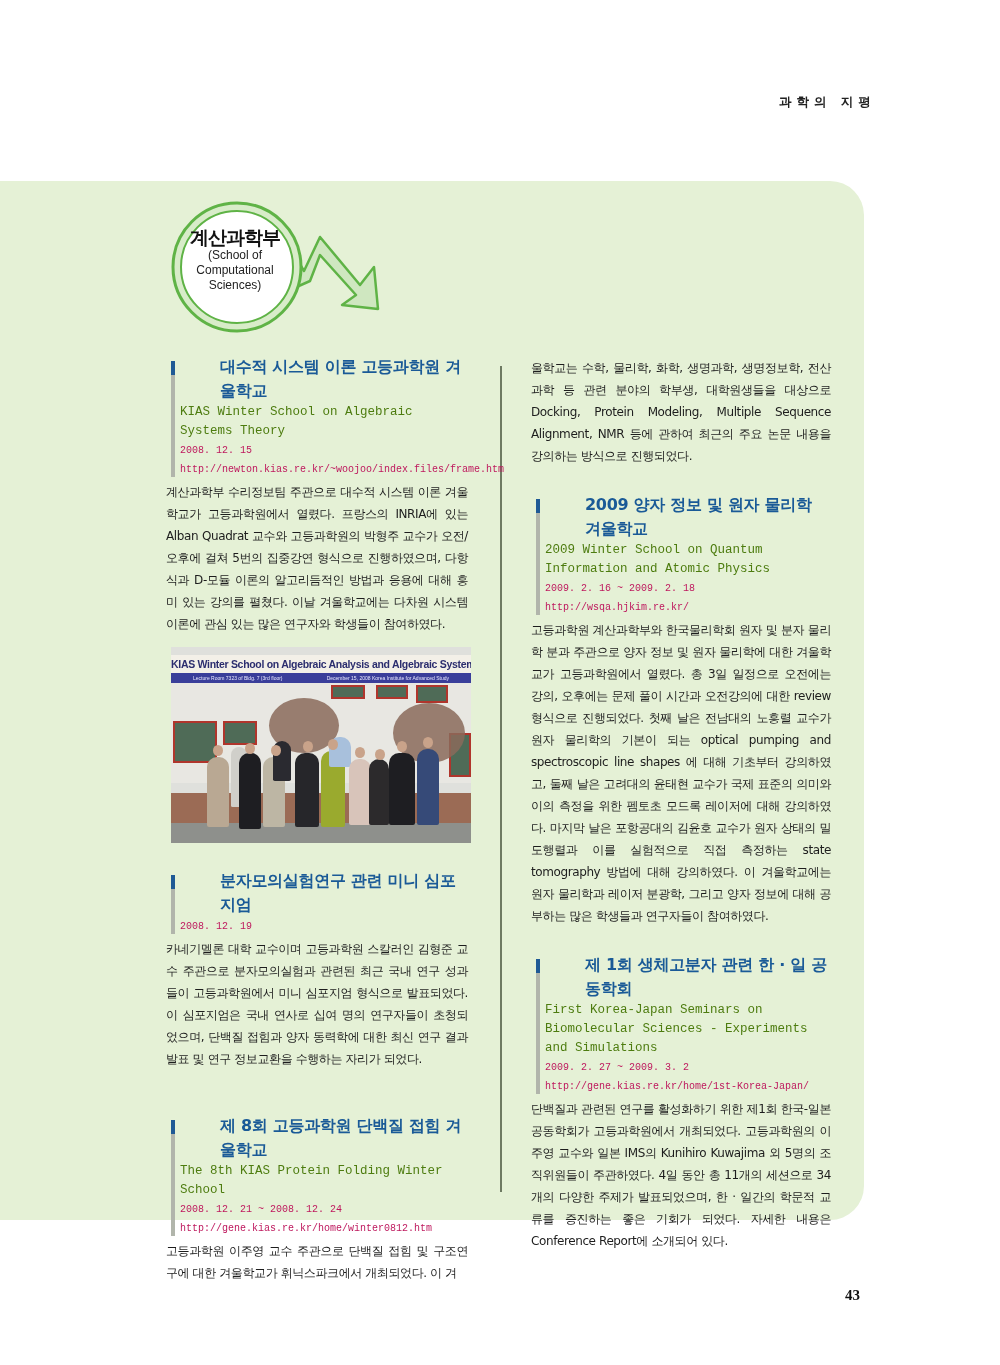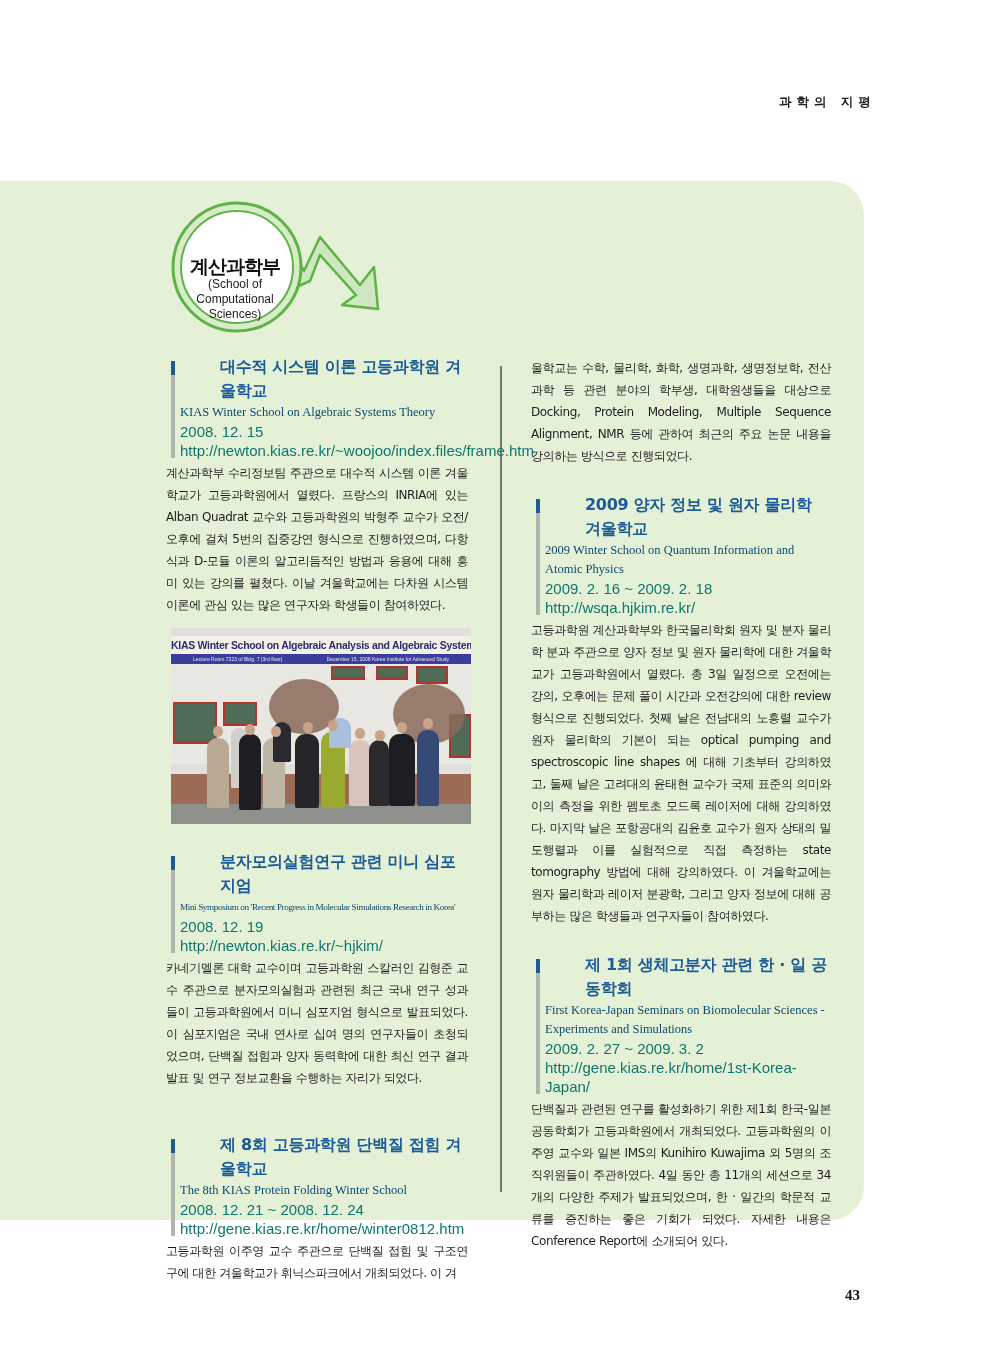--- a/index.html
+++ b/index.html
@@ -13,21 +13,21 @@
     position: absolute; top: 94px; left: 779px;
     font-size: 12.5px; font-weight: bold; letter-spacing: 5px; color: #222;
   }
   .panel {
     position: absolute; left: 0; top: 181px; width: 864px; height: 1039px;
     background: #e5f1d6;
     border-radius: 0 34px 34px 0;
   }
   .badge { position: absolute; left: 170px; top: 197px; width: 240px; height: 140px; }
   .badge-text {
-    position: absolute; left: 180px; top: 226px; width: 110px; text-align: center; margin-top: 29px;
+    position: absolute; left: 180px; top: 226px; width: 110px; text-align: center;
   }
   .badge-ko { font-size: 19px; font-weight: bold; color: #111; letter-spacing: -1px; line-height: 22px; }
   .badge-en { font-size: 12px; color: #222; line-height: 15px; font-family: "Liberation Sans", sans-serif; }
 
   .col { position: absolute; width: 300px; }
   .col-left { left: 166px; top: 355px; width: 302px; }
   .col-right { left: 531px; top: 357px; width: 300px; }
   .divider {
     position: absolute; left: 500px; top: 366px; width: 2px; height: 826px; background: #6e7a62;
   }
@@ -38,25 +38,25 @@
   .sec-head::before {
     content: ""; position: absolute; left: 5px; top: 6px; width: 4px; bottom: 2px; background: #b1b5ab;
   }
   .sec-head::after {
     content: ""; position: absolute; left: 5px; top: 6px; width: 4px; height: 14px; background: #1f5a95;
   }
   .sec-title {
     font-size: 16px; font-weight: bold; color: #1a5a97; line-height: 24px; letter-spacing: -0.3px; padding-left: 40px;
   }
   .sec-sub {
-    font-family: Liberation Serif, serif; font-size: 12.5px; color: #0c4a6e; line-height: 19px;
+    font-family: Liberation Mono, monospace; font-size: 12.5px; color: #4d7c0f; line-height: 19px;
   }
   .sec-sub.small { font-size: 9.2px; letter-spacing: -0.4px; }
   .sec-date, .sec-url {
-    font-family: Liberation Sans, sans-serif; font-size: 15px; color: #0f766e; line-height: 19px;
+    font-family: Liberation Mono, monospace; font-size: 10px; color: #be185d; line-height: 19px;
   }
   .body-text {
     font-size: 12px; line-height: 22px; color: #1d1d1d; text-align: justify; letter-spacing: -0.4px;
     margin: 0;
   }
   .photo {
     position: relative; width: 300px; height: 196px; margin: 12px 0 0 5px;
     background: #dfe0dc; overflow: hidden;
   }
   .photo-banner {
@@ -157,23 +157,21 @@
     <div class="head" style="left:157px;top:92px;"></div>
     <div class="head" style="left:184px;top:100px;"></div>
     <div class="head" style="left:204px;top:102px;"></div>
     <div class="head" style="left:226px;top:94px;"></div>
     <div class="head" style="left:252px;top:90px;"></div>
   </div>
 
   <div style="margin-top:26px;">
     <div class="sec-head">
       <div class="sec-title">분자모의실험연구 관련 미니 심포지엄</div>
-      <div class="sec-sub small">Mini Symposium on 'Recent Progress in Molecular Simulations Research in Korea'</div>
       <div class="sec-date">2008. 12. 19</div>
-      <div class="sec-url">http://newton.kias.re.kr/~hjkim/</div>
     </div>
     <p class="body-text">카네기멜론 대학 교수이며 고등과학원 스칼러인 김형준 교수 주관으로 분자모의실험과 관련된 최근 국내 연구 성과들이 고등과학원에서 미니 심포지엄 형식으로 발표되었다. 이 심포지엄은 국내 연사로 십여 명의 연구자들이 초청되었으며, 단백질 접힘과 양자 동력학에 대한 최신 연구 결과 발표 및 연구 정보교환을 수행하는 자리가 되었다.</p>
   </div>
 
   <div style="margin-top:44px;">
     <div class="sec-head">
       <div class="sec-title">제 8회 고등과학원 단백질 접힘 겨울학교</div>
       <div class="sec-sub">The 8th KIAS Protein Folding Winter School</div>
       <div class="sec-date">2008. 12. 21 ~ 2008. 12. 24</div>
       <div class="sec-url">http://gene.kias.re.kr/home/winter0812.htm</div>

